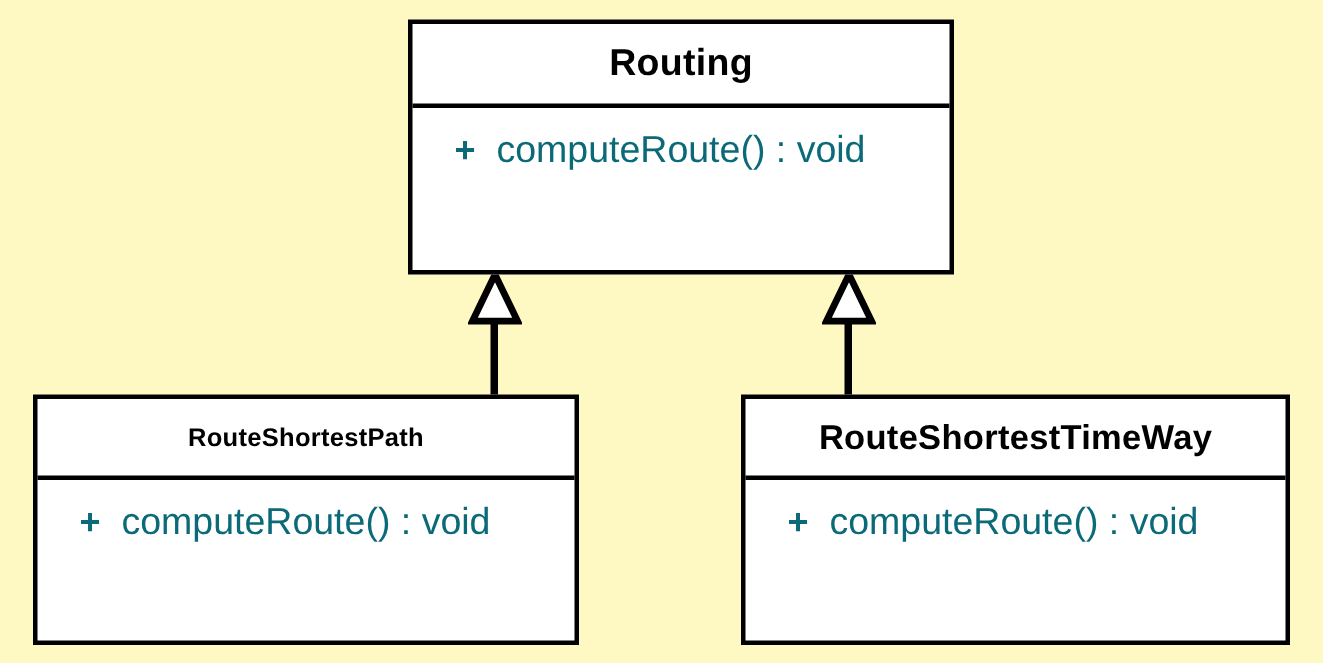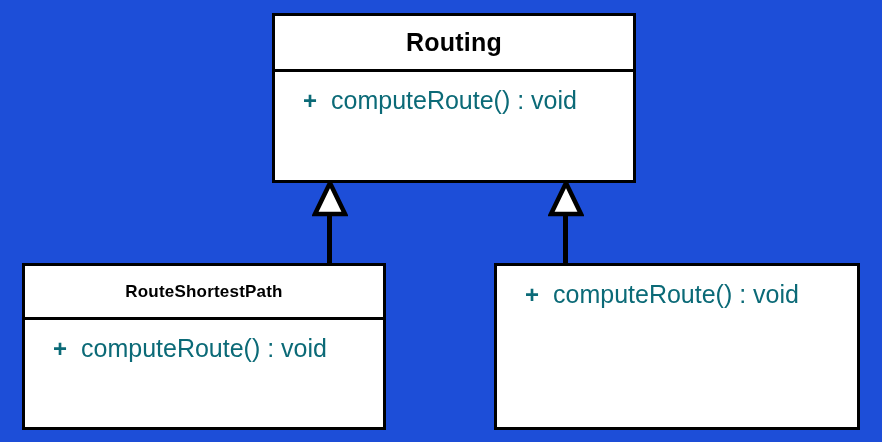--- a/index.html
+++ b/index.html
@@ -8,21 +8,21 @@
     padding: 0;
     background: #ffffff;
   }
   body {
     font-family: "Liberation Sans", sans-serif;
   }
   #diagram-canvas {
     position: relative;
     width: 882px;
     height: 442px;
-    background: #1d4ed8;
+    background: #fef9c3;
     overflow: hidden;
   }
 
   
   .uml-class {
     position: absolute;
     box-sizing: border-box;
     background: #ffffff;
     border: 3px solid #000000;
     display: flex;
@@ -154,20 +154,21 @@
     <div class="class-name">RouteShortestPath</div>
     <div class="class-members">
       <div class="member-row">
         <span class="member-visibility">+</span>
         <span class="member-signature">computeRoute() : void</span>
       </div>
     </div>
   </div>
 
   <div class="uml-class" id="class-routeshortesttimeway">
+    <div class="class-name">RouteShortestTimeWay</div>
     <div class="class-members">
       <div class="member-row">
         <span class="member-visibility">+</span>
         <span class="member-signature">computeRoute() : void</span>
       </div>
     </div>
   </div>
 
   <div class="generalization" id="generalization-left">
     <div class="gen-line"></div>

